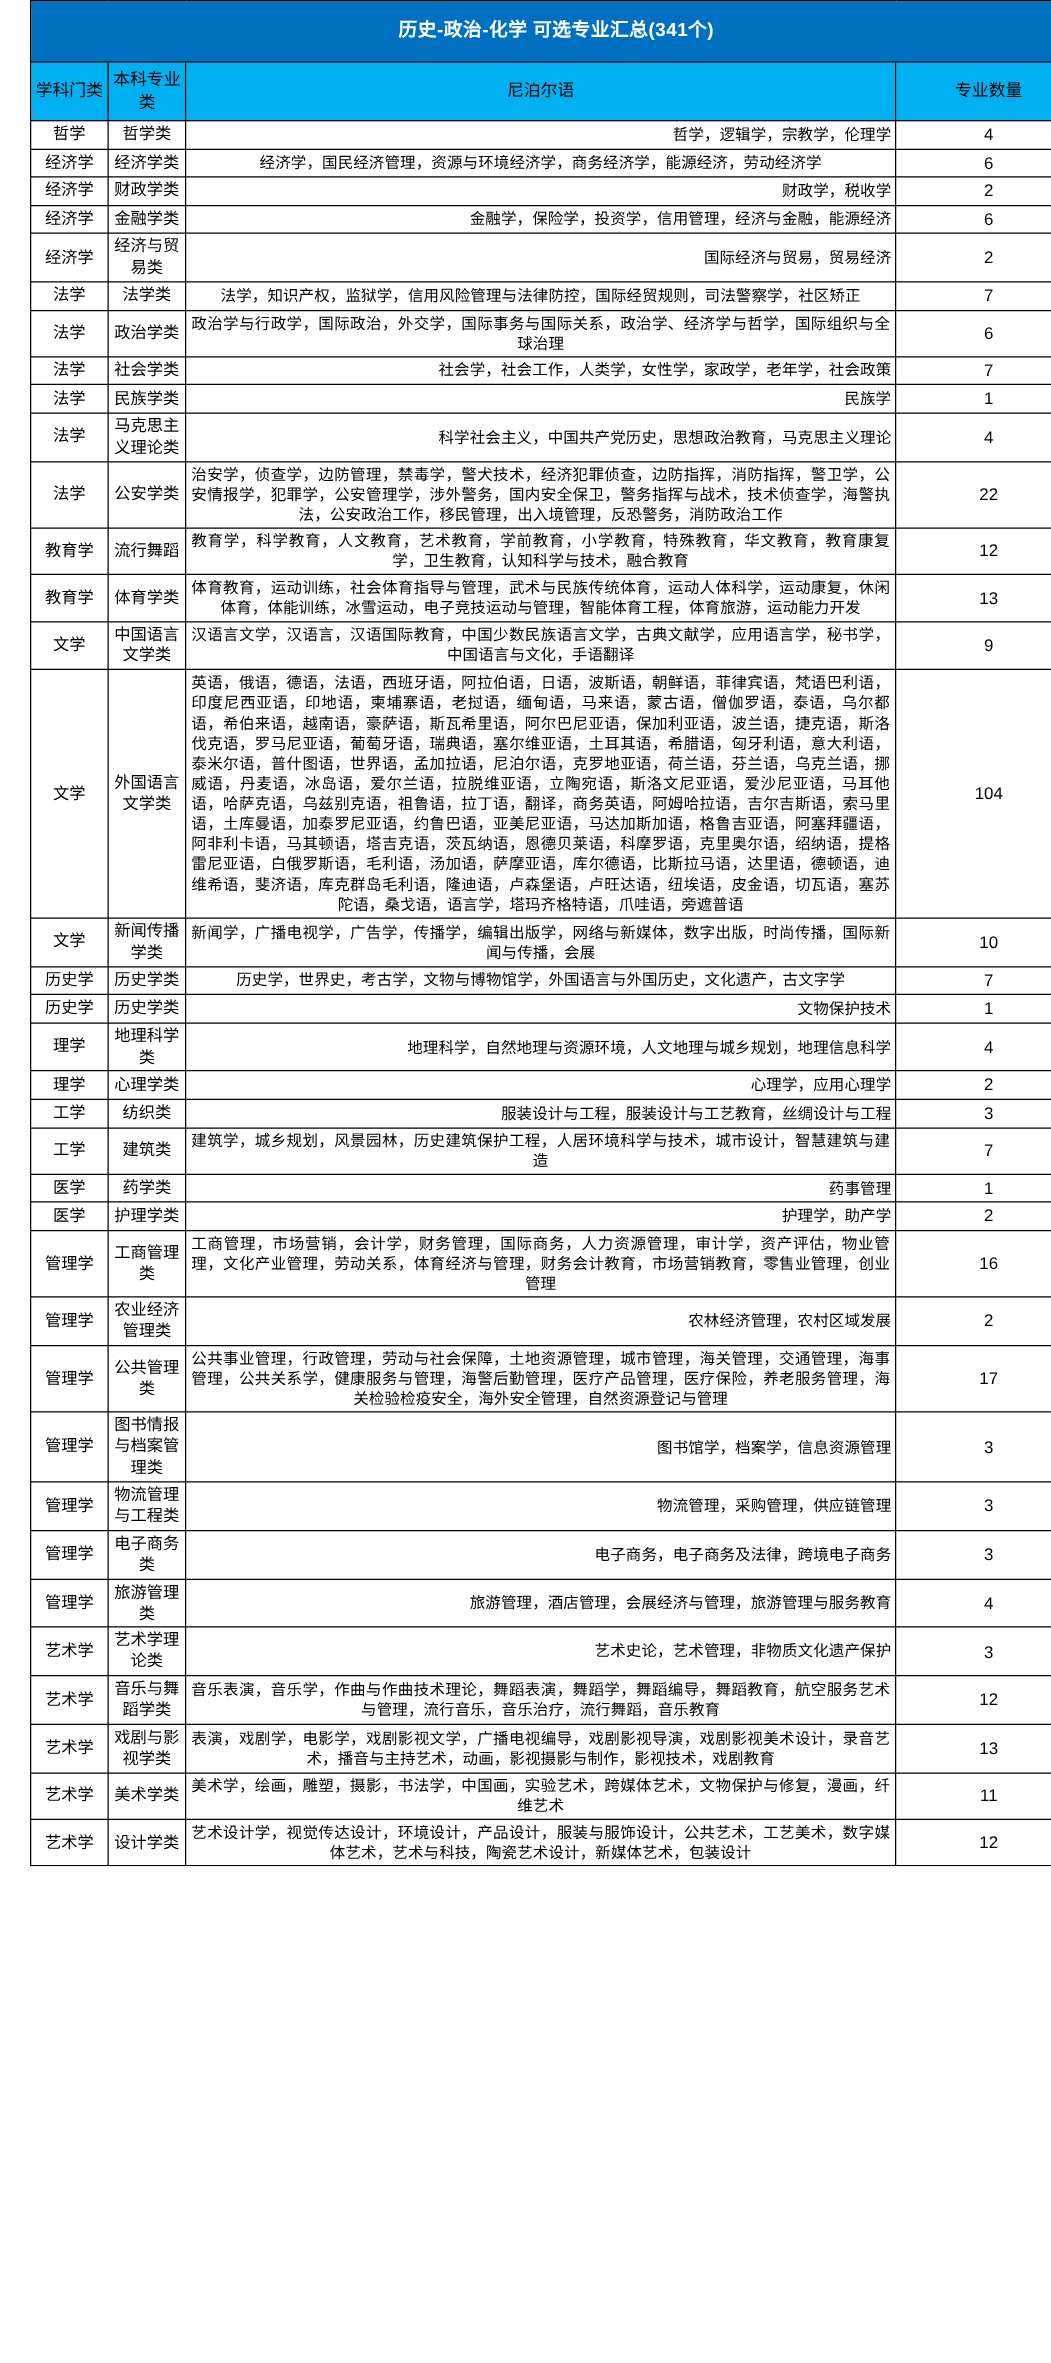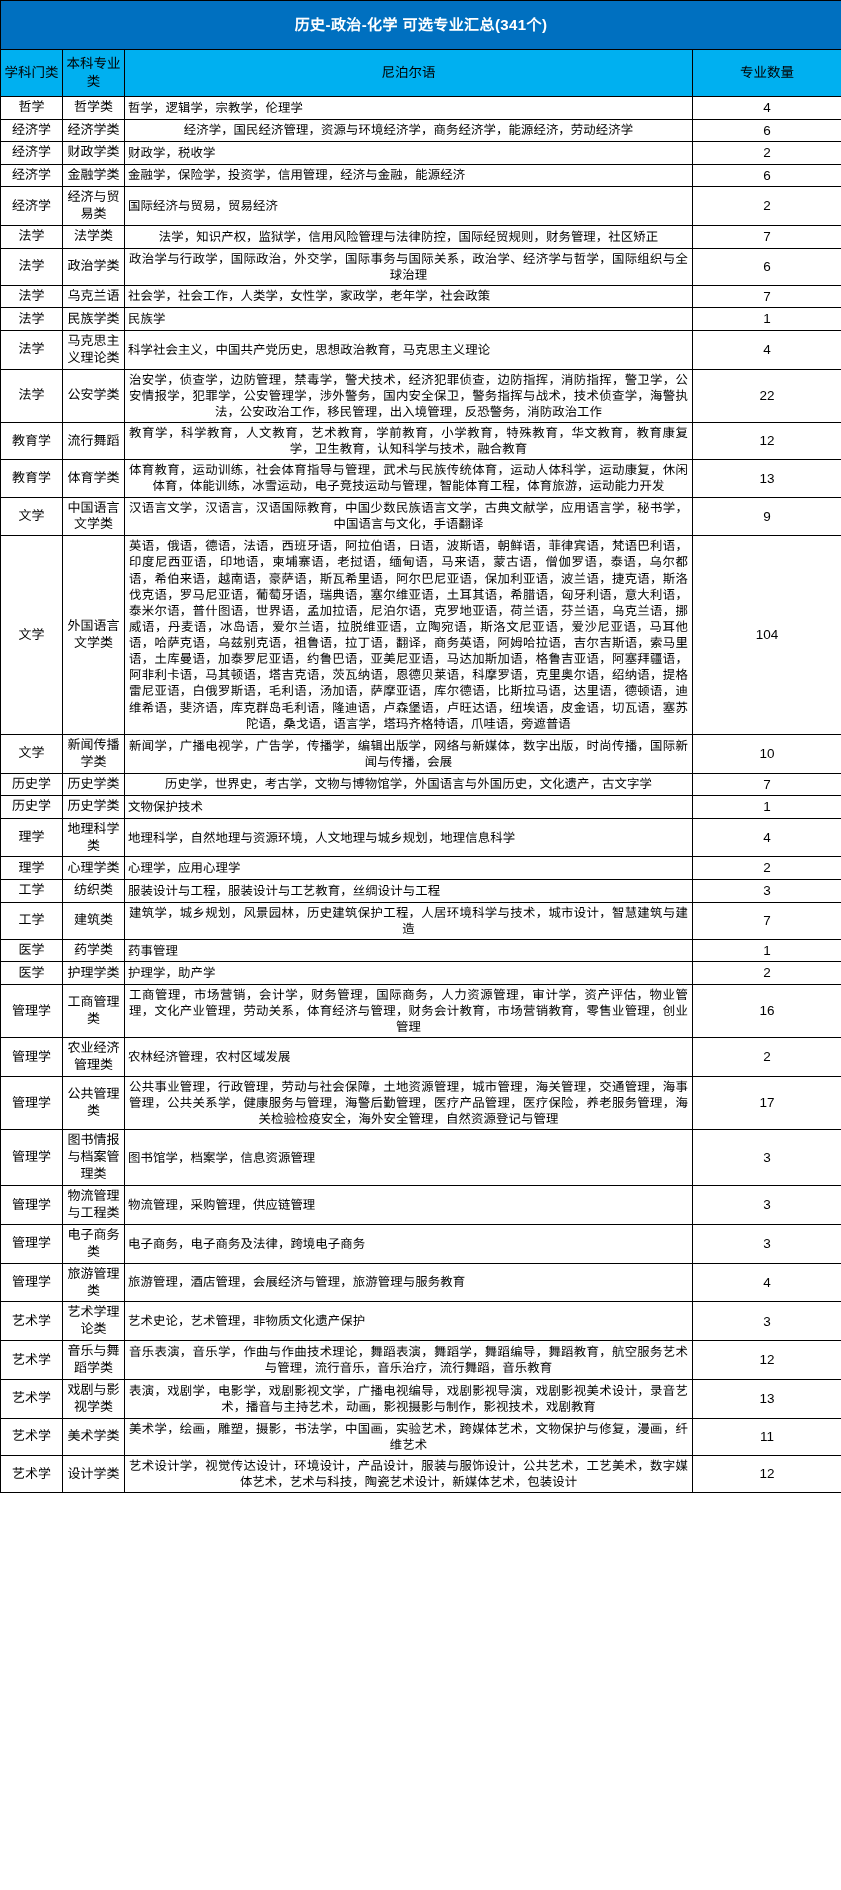--- a/index.html
+++ b/index.html
@@ -9,20 +9,21 @@
   }
   body {
     width: 841px;
     font-family: "Liberation Sans", "DejaVu Sans", sans-serif;
     color: #000000;
     -webkit-font-smoothing: none;
   }
   #sheet {
     width: 715px;
     box-sizing: border-box;
+    margin-left: 24px;
   }
   table.major-table {
     width: 841px;
     border-collapse: collapse;
     table-layout: fixed;
     border: 1px solid #000000;
   }
   table.major-table td,
   table.major-table th {
     border: 1px solid #000000;
@@ -59,21 +60,21 @@
   col.c-count      { width: 149px; }
 
   
   td.cell-discipline,
   td.cell-category {
     text-align: center;
     font-size: 13px;
     line-height: 1.26;
   }
   td.cell-majors {
-    text-align: left;
+    text-align: right;
     font-size: 12.4px;
     line-height: 1.34;
     letter-spacing: 0.1px;
   }
   td.cell-count {
     text-align: center;
     font-size: 13.5px;
   }
   
   td.cell-majors.long {
@@ -133,32 +134,32 @@
         </tr>
         <tr>
           <td class="cell-discipline">经济学</td>
           <td class="cell-category">经济与贸易类</td>
           <td class="cell-majors">国际经济与贸易，贸易经济</td>
           <td class="cell-count">2</td>
         </tr>
         <tr>
           <td class="cell-discipline">法学</td>
           <td class="cell-category">法学类</td>
-          <td class="cell-majors long">法学，知识产权，监狱学，信用风险管理与法律防控，国际经贸规则，财务管理，社区矫正</td>
+          <td class="cell-majors long">法学，知识产权，监狱学，信用风险管理与法律防控，国际经贸规则，司法警察学，社区矫正</td>
           <td class="cell-count">7</td>
         </tr>
         <tr>
           <td class="cell-discipline">法学</td>
           <td class="cell-category">政治学类</td>
           <td class="cell-majors long">政治学与行政学，国际政治，外交学，国际事务与国际关系，政治学、经济学与哲学，国际组织与全球治理</td>
           <td class="cell-count">6</td>
         </tr>
         <tr>
           <td class="cell-discipline">法学</td>
-          <td class="cell-category">乌克兰语</td>
+          <td class="cell-category">社会学类</td>
           <td class="cell-majors">社会学，社会工作，人类学，女性学，家政学，老年学，社会政策</td>
           <td class="cell-count">7</td>
         </tr>
         <tr>
           <td class="cell-discipline">法学</td>
           <td class="cell-category">民族学类</td>
           <td class="cell-majors">民族学</td>
           <td class="cell-count">1</td>
         </tr>
         <tr>

